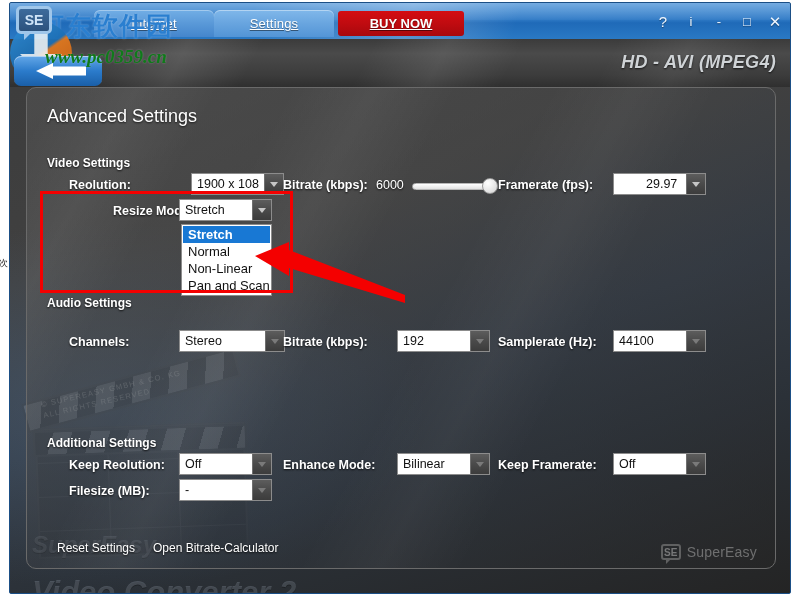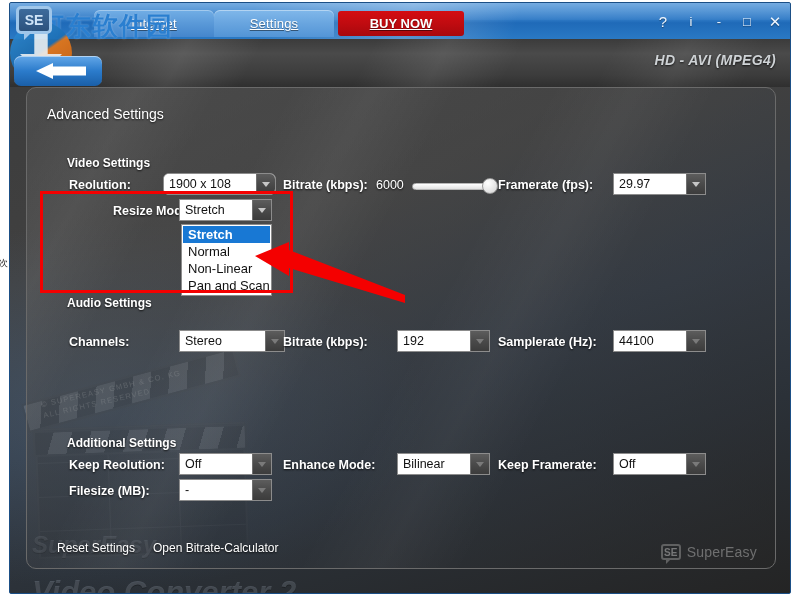--- a/index.html
+++ b/index.html
@@ -130,21 +130,21 @@
     position: absolute; inset: -40px;
     background:
       linear-gradient(118deg, rgba(255,255,255,0) 18%, rgba(255,255,255,.10) 26%, rgba(255,255,255,0) 34%),
       linear-gradient(118deg, rgba(255,255,255,0) 46%, rgba(255,255,255,.09) 54%, rgba(255,255,255,0) 62%),
       linear-gradient(118deg, rgba(255,255,255,0) 72%, rgba(255,255,255,.07) 80%, rgba(255,255,255,0) 88%);
     pointer-events: none;
   }
   #format-label {
     position: absolute;
     right: 16px; top: 13px;
-    font-size: 14px;
+    font-size: 18px;
     font-style: italic;
     font-weight: bold;
     color: #cfd3d6;
     text-shadow: 0 1px 2px rgba(0,0,0,.7);
     letter-spacing: .3px;
   }
 
   
   .bodybg {
     position: absolute;
@@ -235,28 +235,27 @@
     background:
       linear-gradient(118deg, rgba(255,255,255,0) 10%, rgba(255,255,255,.055) 17%, rgba(255,255,255,0) 24%),
       linear-gradient(118deg, rgba(255,255,255,0) 30%, rgba(255,255,255,.05) 37%, rgba(255,255,255,0) 44%),
       linear-gradient(118deg, rgba(255,255,255,0) 52%, rgba(255,255,255,.04) 59%, rgba(255,255,255,0) 66%);
     pointer-events: none;
   }
 
   
   .panel-title {
     position: absolute; left: 20px; top: 18px;
-    font-size: 14px; color: #ffffff;
+    font-size: 18px; color: #ffffff;
     text-shadow: 0 1px 2px rgba(0,0,0,.7);
   }
   .group-title {
     position: absolute;
     font-size: 12px; color: #ffffff; font-weight: bold;
     text-shadow: 0 1px 2px rgba(0,0,0,.8);
-    margin-left: 20px;
   }
   .fld-label {
     position: absolute;
     font-size: 12.5px; color: #ffffff; font-weight: bold;
     text-shadow: 0 1px 2px rgba(0,0,0,.8);
     white-space: nowrap;
   }
 
   
   .combo {
@@ -556,36 +555,36 @@
     </div>
 
     <div class="panel">
       <div class="pdiag"></div>
 
       <div class="panel-title">Advanced Settings</div>
 
       <div class="group-title" style="left:20px; top:68px;">Video Settings</div>
 
       <div class="fld-label" style="left:42px; top:90px;">Reolution:</div>
-      <div class="combo" style="left:136px; top:85px; width:113px;border-radius:6px;">
+      <div class="combo" style="left:164px; top:85px; width:93px;">
         <div class="val">1900 x 108</div>
         <div class="arrowbox">
             <div class="caret"></div>
           </div>
       </div>
 
       <div class="fld-label" style="left:256px; top:90px;">Bitrate (kbps):</div>
       <div class="fld-label" style="left:349px; top:90px; font-weight:normal;">6000</div>
       <div class="slider" style="left:385px; top:88px; width:86px;">
         <div class="track"></div>
         <div class="thumb" id="bitrate-thumb" style="left: 70px;"></div>
       </div>
 
       <div class="fld-label" style="left:471px; top:90px;">Framerate (fps):</div>
-      <div class="combo" style="left:586px; top:85px; width:93px;">
+      <div class="combo" style="left:586px; top:85px; width:93px;padding-left:27px;">
         <div class="val">29.97</div>
         <div class="arrowbox">
             <div class="caret"></div>
           </div>
       </div>
 
       <div class="fld-label" style="left:42px; top:116px;padding-left:44px;">Resize Mode:</div>
       <div class="combo" style="left:152px; top:111px; width:93px;">
         <div class="val">Stretch</div>
         <div class="arrowbox">
@@ -675,19 +674,20 @@
   </div>
 
   <div class="wm-cn">河东软件园</div>
   <div class="dl-badge">
     <div class="inner"></div>
   </div>
   <div class="selogo">SE</div>
   <div class="dl-bar">
     <div class="arrow"></div>
   </div>
+  <div class="wm-url">www.pc0359.cn</div>
 
   <div class="annot-box"></div>
   <svg class="annot-arrow" viewBox="0 0 150 65">
     <polygon points="0,18 34,4 34,12 150,57 150,65 34,30 34,38" fill="#f40000"></polygon>
   </svg>
 
 </div>
 
 </body></html>

